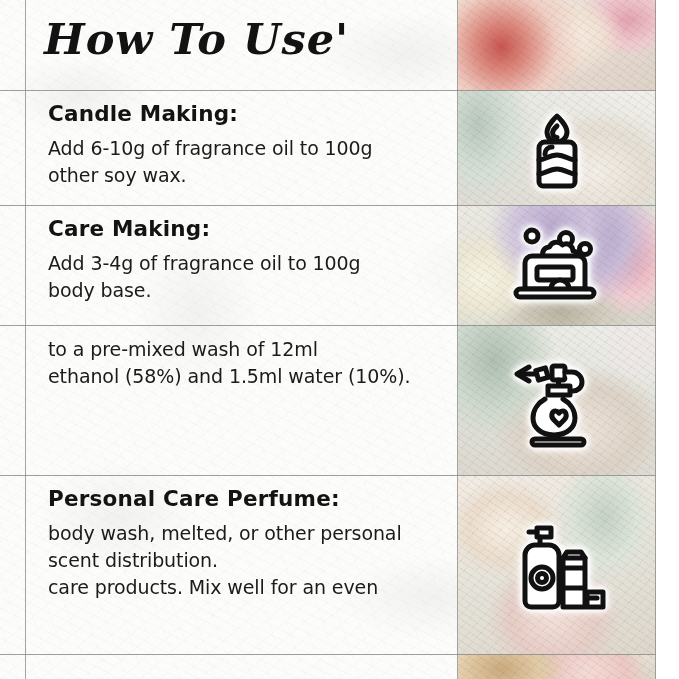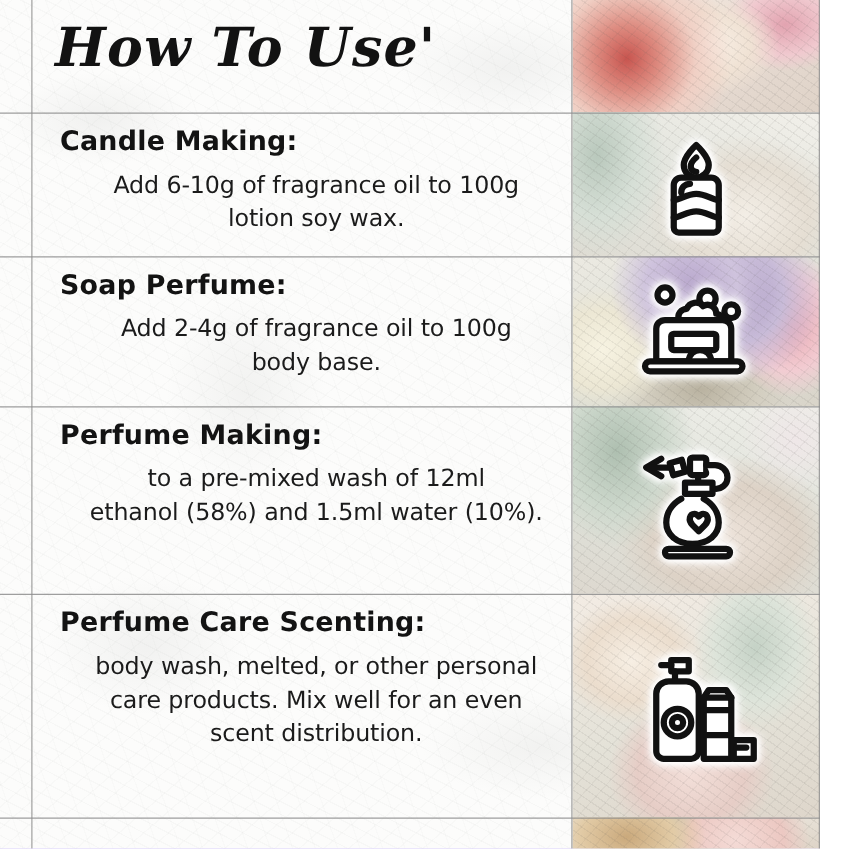--- a/index.html
+++ b/index.html
@@ -190,21 +190,21 @@
   }
   .sec-body {
     font-family: "DejaVu Sans", "Liberation Sans", sans-serif;
     font-weight: 400;
     font-size: 19px;
     line-height: 1.42;
     letter-spacing: -0.1px;
     color: #1b1b1b;
     margin: 0;
   }
-  .sec-body .ln { display: block; white-space: nowrap; text-align: center; }
+  .sec-body .ln { display: block; white-space: nowrap; }
 </style>
 </head>
 <body>
 
 <div id="infographic">
 
   <div class="bg-texture"></div>
 
   <div class="photo-col">
     <div class="photo-strip ph-roses" style="top:0px;   height:90px;"></div>
@@ -225,46 +225,45 @@
   <div class="hrule" style="top:325px;"></div>
   <div class="hrule" style="top:475px;"></div>
   <div class="hrule" style="top:654px;"></div>
 
   <div class="title">How To Use'</div>
 
   <div class="section" style="top:101px;">
     <div class="sec-head">Candle Making:</div>
     <div class="sec-body">
       <span class="ln">Add 6-10g of fragrance oil to 100g</span>
-      <span class="ln">lotion soy wax.</span>
+      <span class="ln">other soy wax.</span>
     </div>
   </div>
 
   <div class="section" style="top:216px;">
-    <div class="sec-head">Soap Perfume:</div>
+    <div class="sec-head">Care Making:</div>
     <div class="sec-body">
-      <span class="ln">Add 2-4g of fragrance oil to 100g</span>
+      <span class="ln">Add 3-4g of fragrance oil to 100g</span>
       <span class="ln">body base.</span>
     </div>
   </div>
 
   <div class="section" style="top:336px;">
-    <div class="sec-head">Perfume Making:</div>
     <div class="sec-body">
       <span class="ln">to a pre-mixed wash of 12ml</span>
       <span class="ln">ethanol (58%) and 1.5ml water (10%).</span>
     </div>
   </div>
 
   <div class="section" style="top:486px;">
-    <div class="sec-head">Perfume Care Scenting:</div>
+    <div class="sec-head">Personal Care Perfume:</div>
     <div class="sec-body">
       <span class="ln">body wash, melted, or other personal</span>
+      <span class="ln">scent distribution.</span>
       <span class="ln">care products. Mix well for an even</span>
-      <span class="ln">scent distribution.</span>
     </div>
   </div>
 
   <div class="icon-wrap" style="top:103px; height:95px;">
     <svg width="86" height="86" viewBox="0 0 86 86" fill="none">
       <g stroke="#111111" stroke-width="5" stroke-linecap="round" stroke-linejoin="round" fill="none">
         <path d="M43 8c0 0 -10 9 -10 16 0 5.5 4.5 10 10 10s10 -4.5 10 -10C53 17 43 8 43 8z" fill="#ffffff"></path>
         <path d="M43 18c-3 2.6 -4.4 4.8 -4.4 7 0 2.5 2 4.4 4.4 4.4"></path>
         <path d="M25 40c0 -3.3 2.7 -6 6 -6h24c3.3 0 6 2.7 6 6v34c0 2.2 -1.8 4 -4 4H29c-2.2 0 -4 -1.8 -4 -4V40z" fill="#ffffff"></path>
         <path d="M25 52c6 0 10 -5 18 -5s12 5 18 5"></path>

